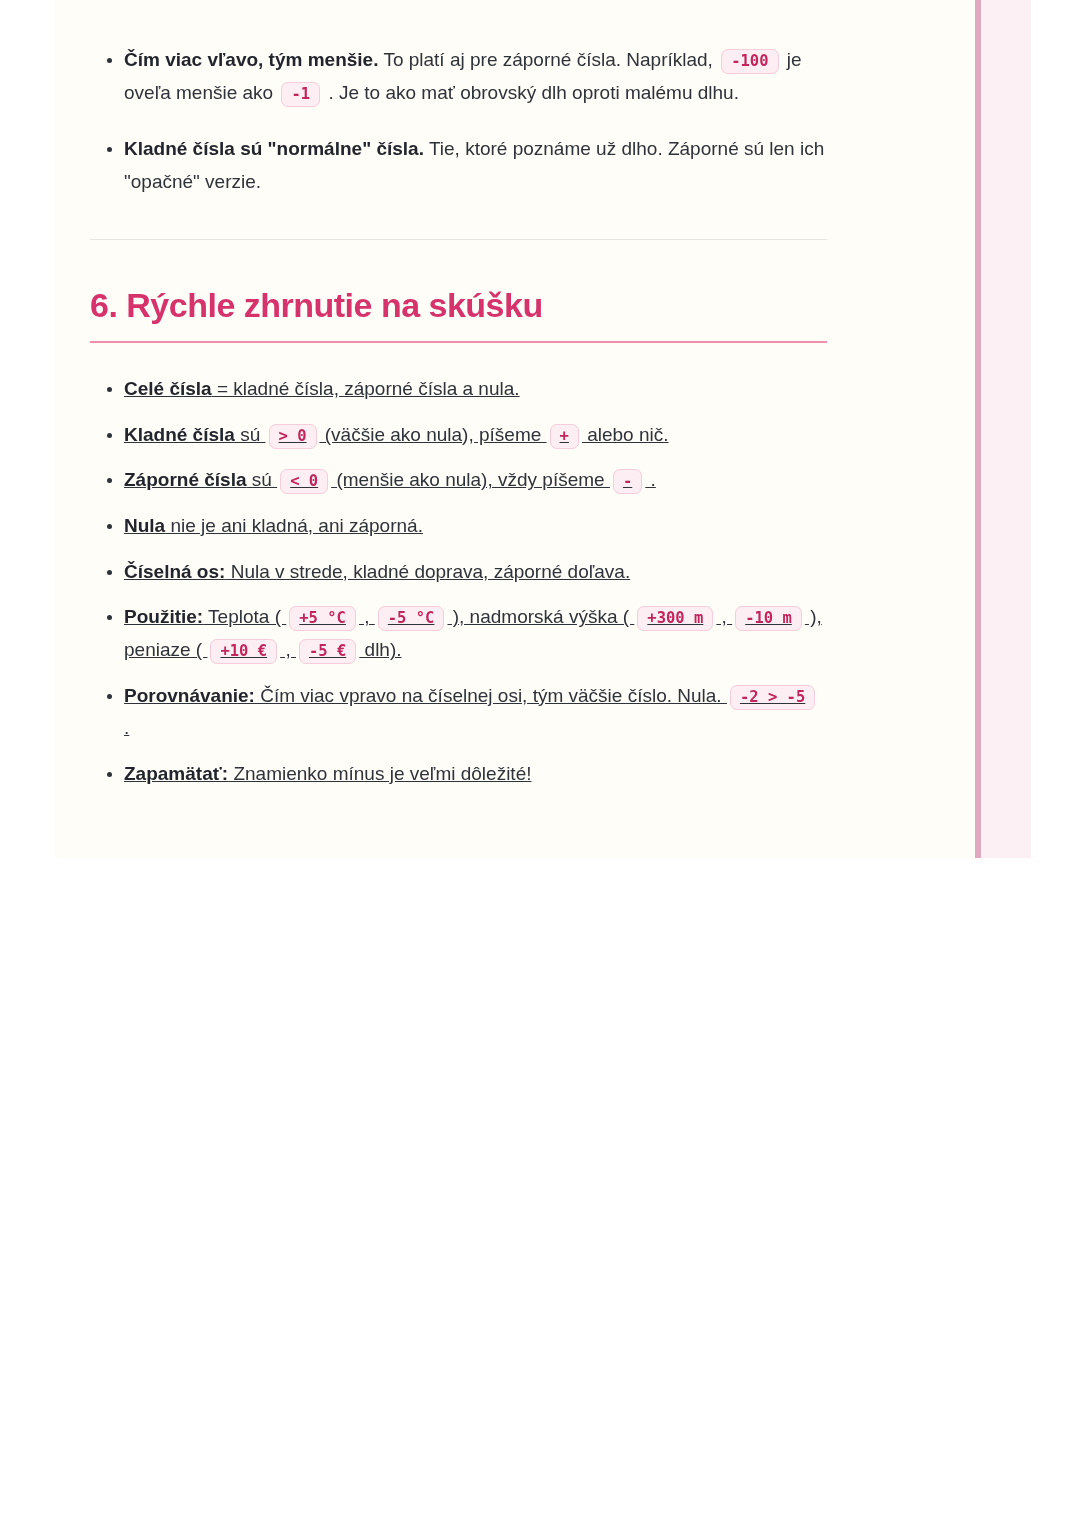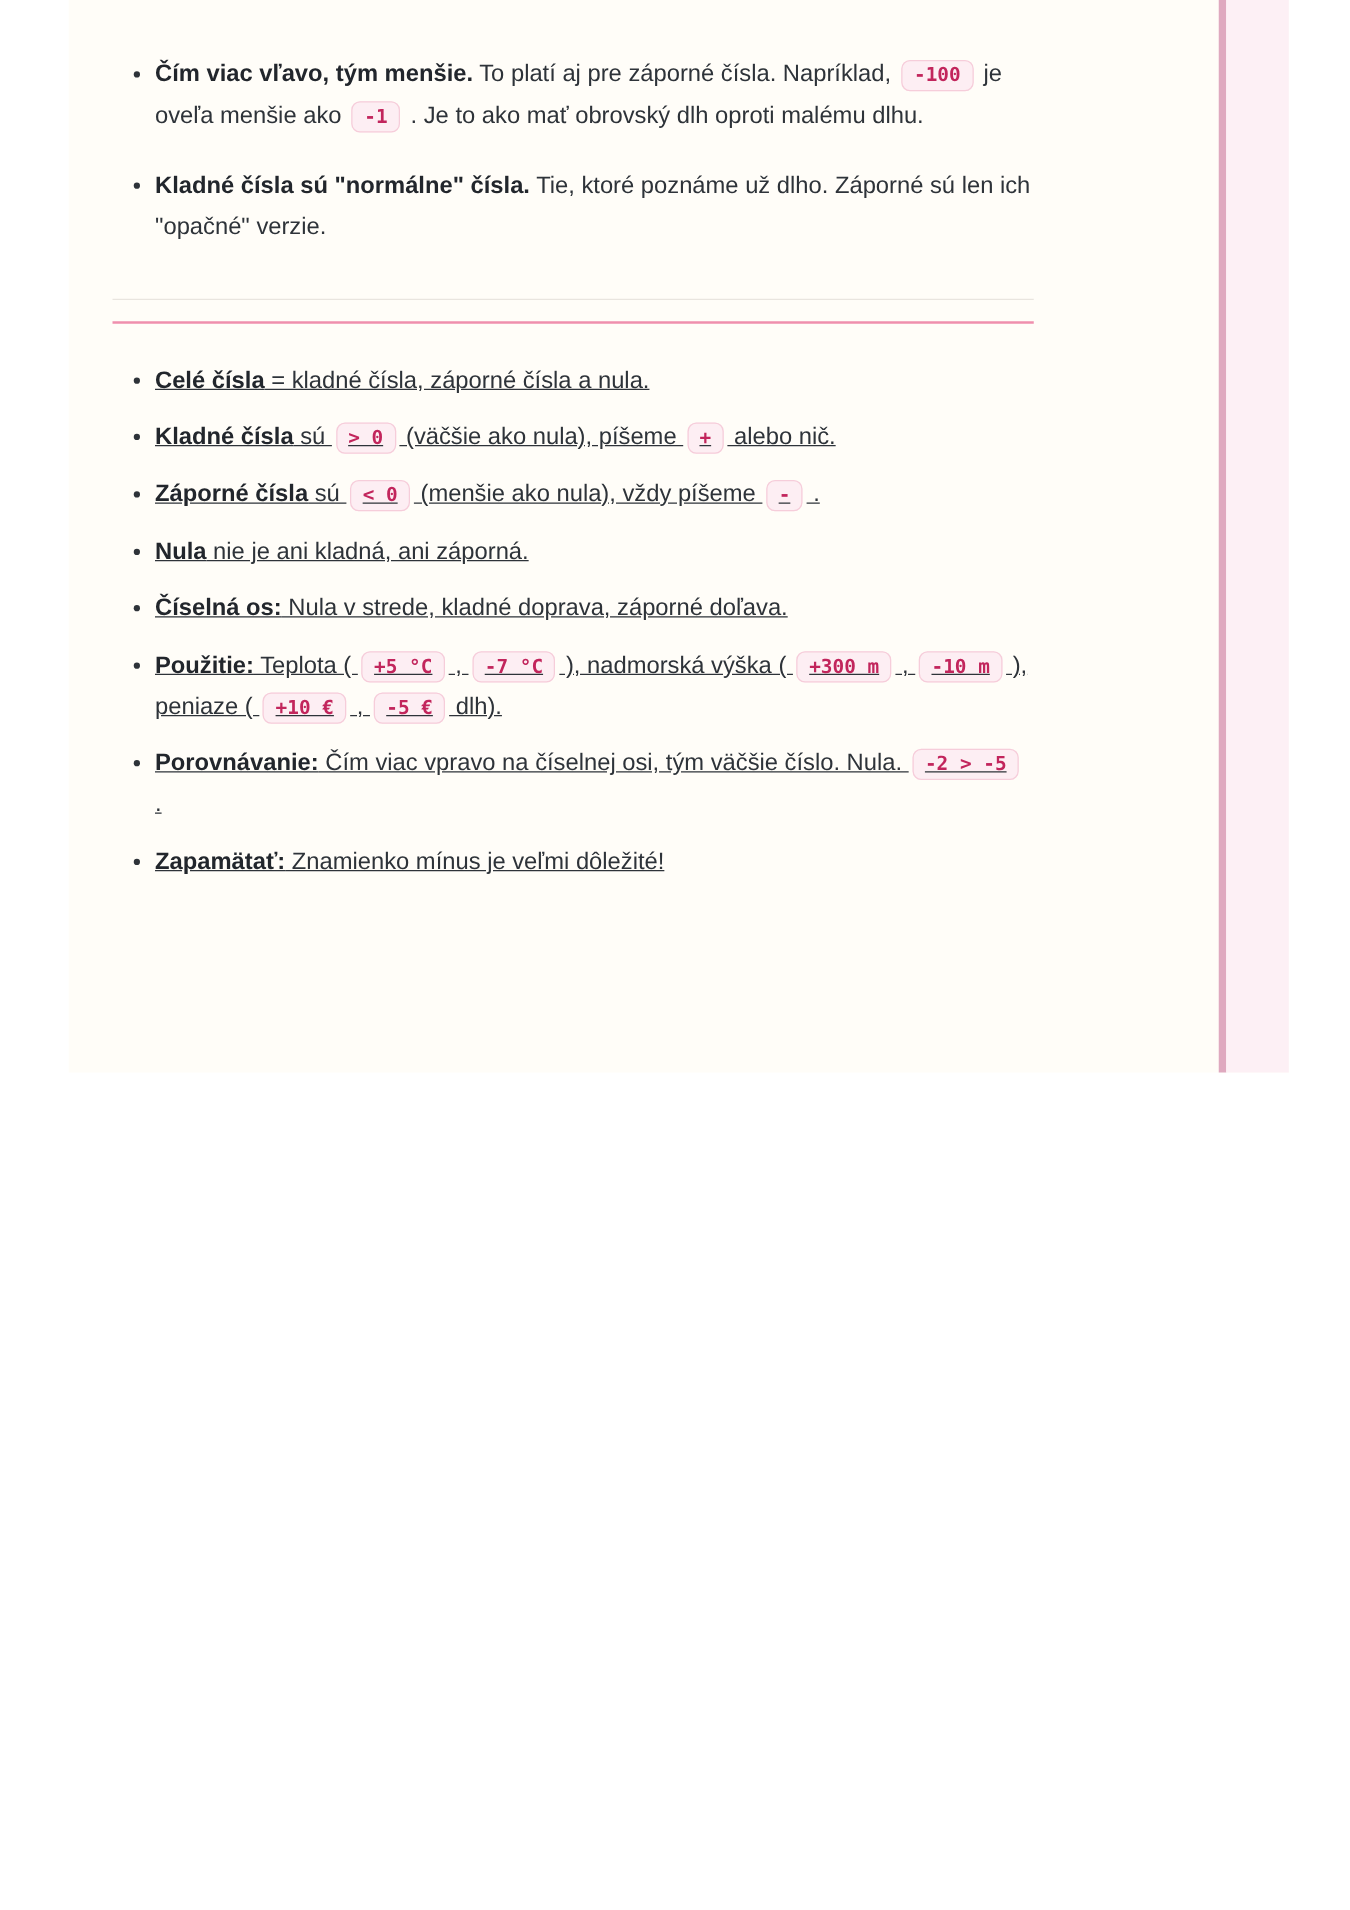--- a/index.html
+++ b/index.html
@@ -110,28 +110,29 @@
 <body>
 
 <div class="page">
   <div class="card">
     <div class="content">
       <ul class="bullets intro">
           <li><strong>Čím viac vľavo, tým menšie.</strong><span> To platí aj pre záporné čísla. Napríklad, </span><code class="badge">-100</code><span> je oveľa menšie ako </span><code class="badge">-1</code><span> . Je to ako mať obrovský dlh oproti malému dlhu.</span></li>
           <li><strong>Kladné čísla sú "normálne" čísla.</strong><span> Tie, ktoré poznáme už dlho. Záporné sú len ich "opačné" verzie.</span></li>
         </ul>
       <hr class="divider">
+      <h2 class="section-title">6. Rýchle zhrnutie na skúšku</h2>
       <div class="title-underline"></div>
       <ul class="bullets summary">
           <li><strong>Celé čísla</strong><span> = kladné čísla, záporné čísla a nula.</span></li>
           <li><strong>Kladné čísla</strong><span> sú </span><code class="badge">&gt; 0</code><span> (väčšie ako nula), píšeme </span><code class="badge">+</code><span> alebo nič.</span></li>
           <li><strong>Záporné čísla</strong><span> sú </span><code class="badge">&lt; 0</code><span> (menšie ako nula), vždy píšeme </span><code class="badge">-</code><span> .</span></li>
           <li><strong>Nula</strong><span> nie je ani kladná, ani záporná.</span></li>
           <li><strong>Číselná os:</strong><span> Nula v strede, kladné doprava, záporné doľava.</span></li>
-          <li><strong>Použitie:</strong><span> Teplota ( </span><code class="badge">+5 °C</code><span> , </span><code class="badge">-7 °C</code><span> ), nadmorská výška ( </span><code class="badge">+300 m</code><span> , </span><code class="badge">-10 m</code><span> ), peniaze ( </span><code class="badge">+10 €</code><span> , </span><code class="badge">-5 €</code><span> dlh).</span></li>
+          <li><strong>Použitie:</strong><span> Teplota ( </span><code class="badge">+5 °C</code><span> , </span><code class="badge">-5 °C</code><span> ), nadmorská výška ( </span><code class="badge">+300 m</code><span> , </span><code class="badge">-10 m</code><span> ), peniaze ( </span><code class="badge">+10 €</code><span> , </span><code class="badge">-5 €</code><span> dlh).</span></li>
           <li><strong>Porovnávanie:</strong><span> Čím viac vpravo na číselnej osi, tým väčšie číslo. Nula. </span><code class="badge">-2 &gt; -5</code><span> .</span></li>
           <li><strong>Zapamätať:</strong><span> Znamienko mínus je veľmi dôležité!</span></li>
         </ul>
     </div>
     <div class="accent-line"></div>
     <div class="accent-stripe"></div>
   </div>
   <div class="footer">(c) Knowunity 2025</div>
 </div>
 

